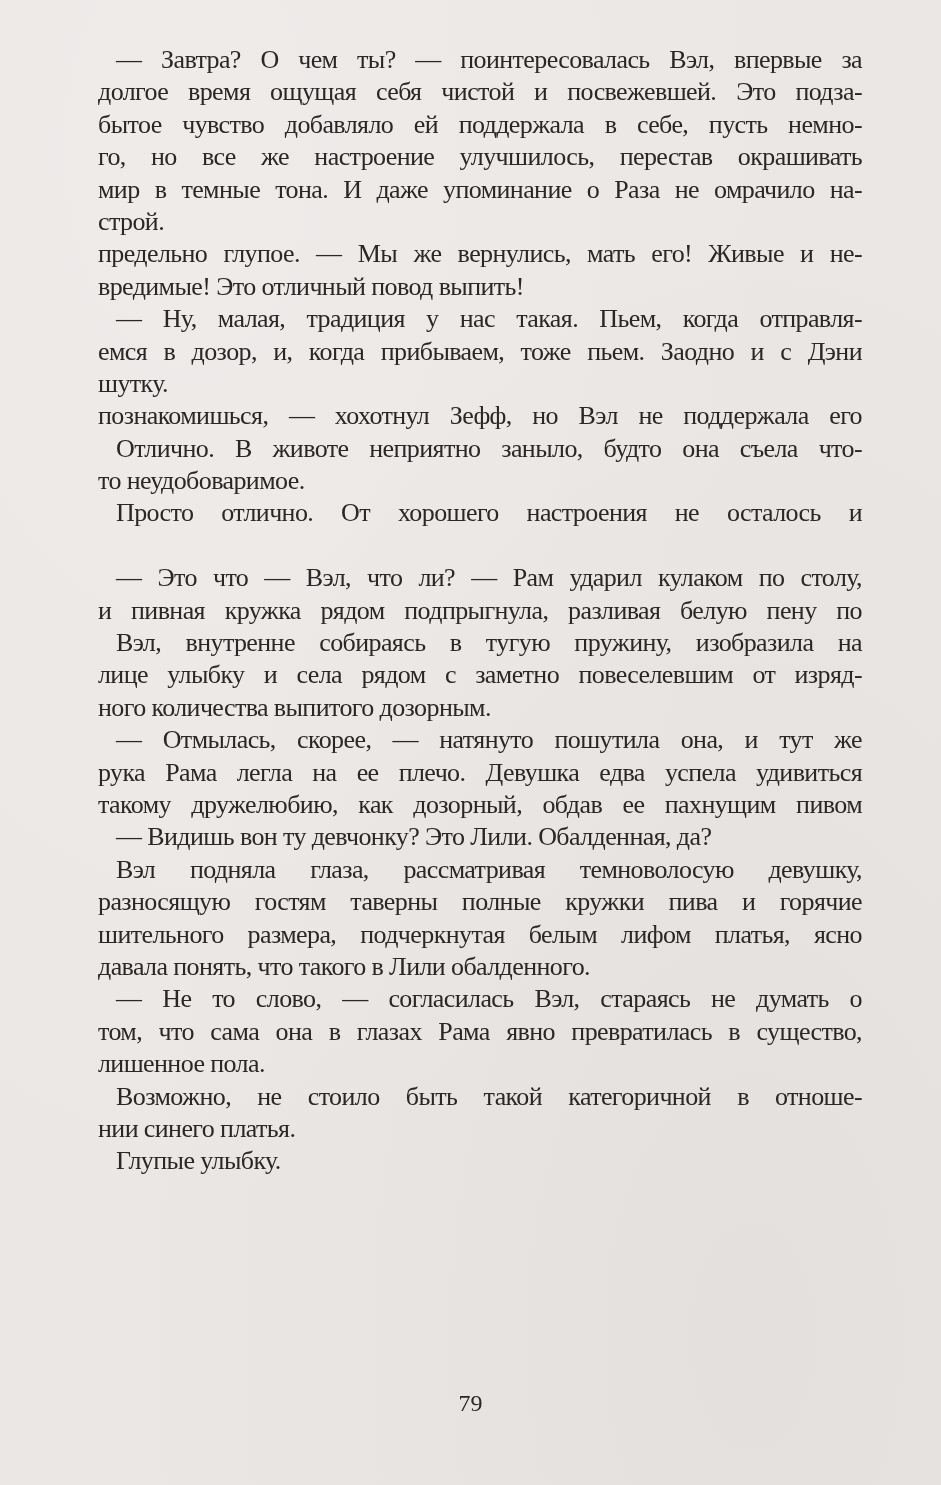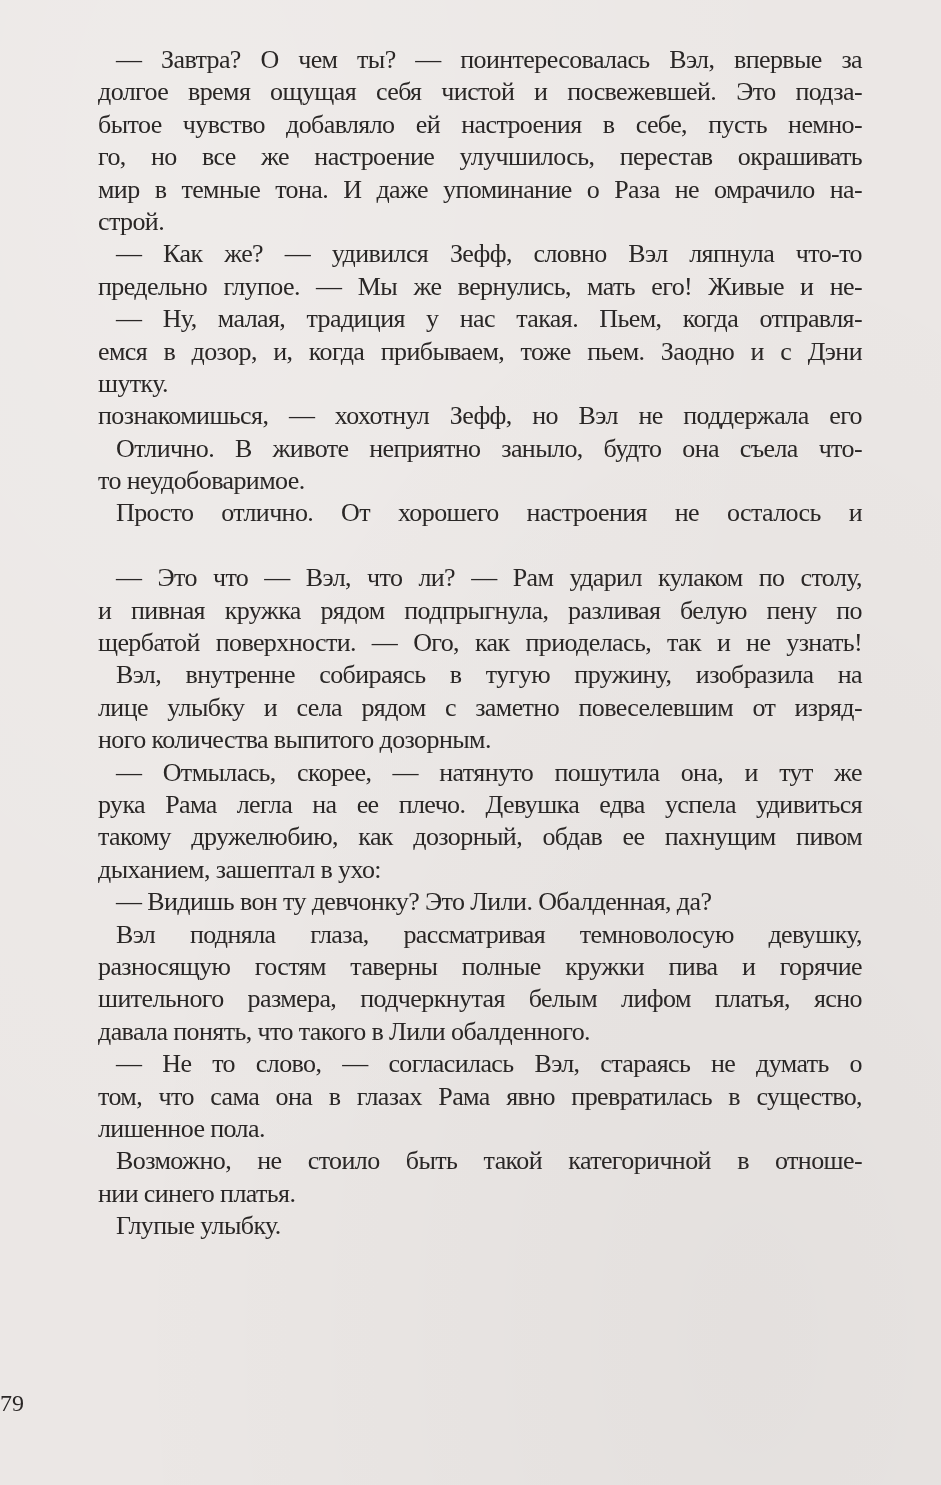--- a/index.html
+++ b/index.html
@@ -50,57 +50,55 @@
   }
   .gap {
     display: block;
     height: 32.4px;
   }
   .page-number {
     position: absolute;
     left: 0;
     width: 941px;
     top: 1390px;
-    text-align: left;
+    text-align: center;
     font-family: "Liberation Serif", "DejaVu Serif", serif;
     font-size: 24px;
     color: #2a2726;
   }
 </style>
 </head>
 <body>
 
 <div class="page">
   <div class="text-block" id="text-block">
       <span class="line indent">— Завтра? О чем ты? — поинтересовалась Вэл, впервые за</span>
       <span class="line">долгое время ощущая себя чистой и посвежевшей. Это подза-</span>
-      <span class="line">бытое чувство добавляло ей настроения в себе, пусть немно-</span>
+      <span class="line">бытое чувство добавляло ей поддержала в себе, пусть немно-</span>
       <span class="line">го, но все же настроение улучшилось, перестав окрашивать</span>
       <span class="line">мир в темные тона. И даже упоминание о Раза не омрачило на-</span>
       <span class="line last">строй.</span>
-      <span class="line indent">— Как же? — удивился Зефф, словно Вэл ляпнула что-то</span>
       <span class="line">предельно глупое. — Мы же вернулись, мать его! Живые и не-</span>
+      <span class="line last">вредимые! Это отличный повод выпить!</span>
       <span class="line indent">— Ну, малая, традиция у нас такая. Пьем, когда отправля-</span>
       <span class="line">емся в дозор, и, когда прибываем, тоже пьем. Заодно и с Дэни</span>
       <span class="line last">шутку.</span>
       <span class="line">познакомишься, — хохотнул Зефф, но Вэл не поддержала его</span>
       <span class="line indent">Отлично. В животе неприятно заныло, будто она съела что-</span>
       <span class="line last">то неудобоваримое.</span>
       <span class="line indent">Просто отлично. От хорошего настроения не осталось и</span>
       <span class="gap"></span>
       <span class="line indent">— Это что — Вэл, что ли? — Рам ударил кулаком по столу,</span>
       <span class="line">и пивная кружка рядом подпрыгнула, разливая белую пену по</span>
-      <span class="line">щербатой поверхности. — Ого, как приоделась, так и не узнать!</span>
       <span class="line indent">Вэл, внутренне собираясь в тугую пружину, изобразила на</span>
       <span class="line">лице улыбку и села рядом с заметно повеселевшим от изряд-</span>
       <span class="line last">ного количества выпитого дозорным.</span>
       <span class="line indent">— Отмылась, скорее, — натянуто пошутила она, и тут же</span>
       <span class="line">рука Рама легла на ее плечо. Девушка едва успела удивиться</span>
       <span class="line">такому дружелюбию, как дозорный, обдав ее пахнущим пивом</span>
-      <span class="line last">дыханием, зашептал в ухо:</span>
       <span class="line indent last">— Видишь вон ту девчонку? Это Лили. Обалденная, да?</span>
       <span class="line indent">Вэл подняла глаза, рассматривая темноволосую девушку,</span>
       <span class="line">разносящую гостям таверны полные кружки пива и горячие</span>
       <span class="line">шительного размера, подчеркнутая белым лифом платья, ясно</span>
       <span class="line last">давала понять, что такого в Лили обалденного.</span>
       <span class="line indent">— Не то слово, — согласилась Вэл, стараясь не думать о</span>
       <span class="line">том, что сама она в глазах Рама явно превратилась в существо,</span>
       <span class="line last">лишенное пола.</span>
       <span class="line indent">Возможно, не стоило быть такой категоричной в отноше-</span>
       <span class="line last">нии синего платья.</span>

